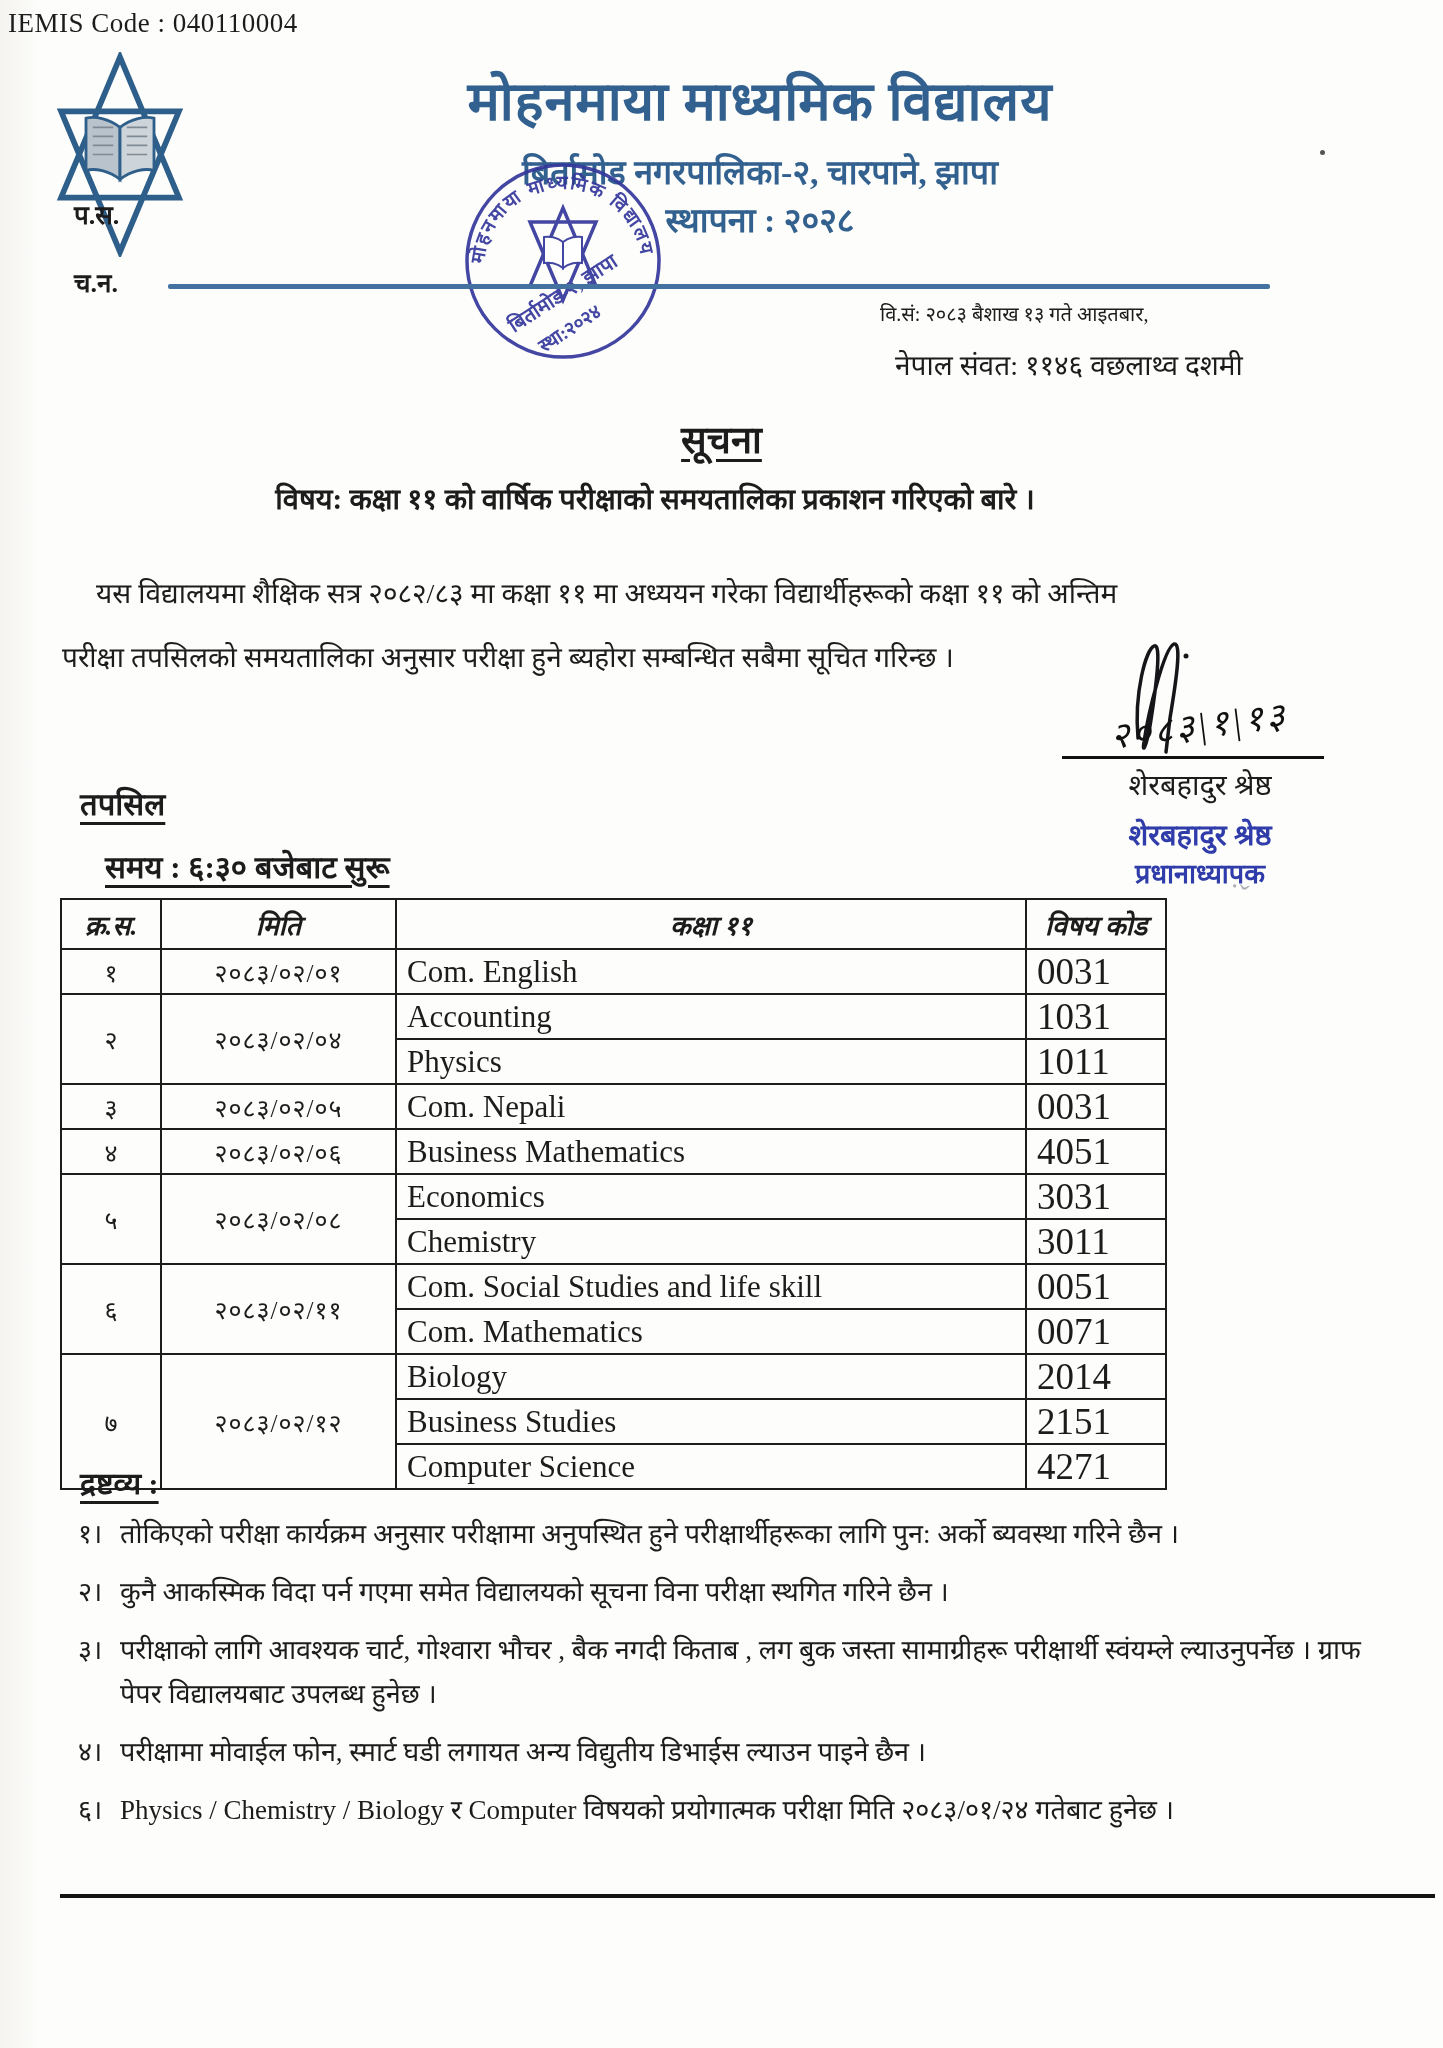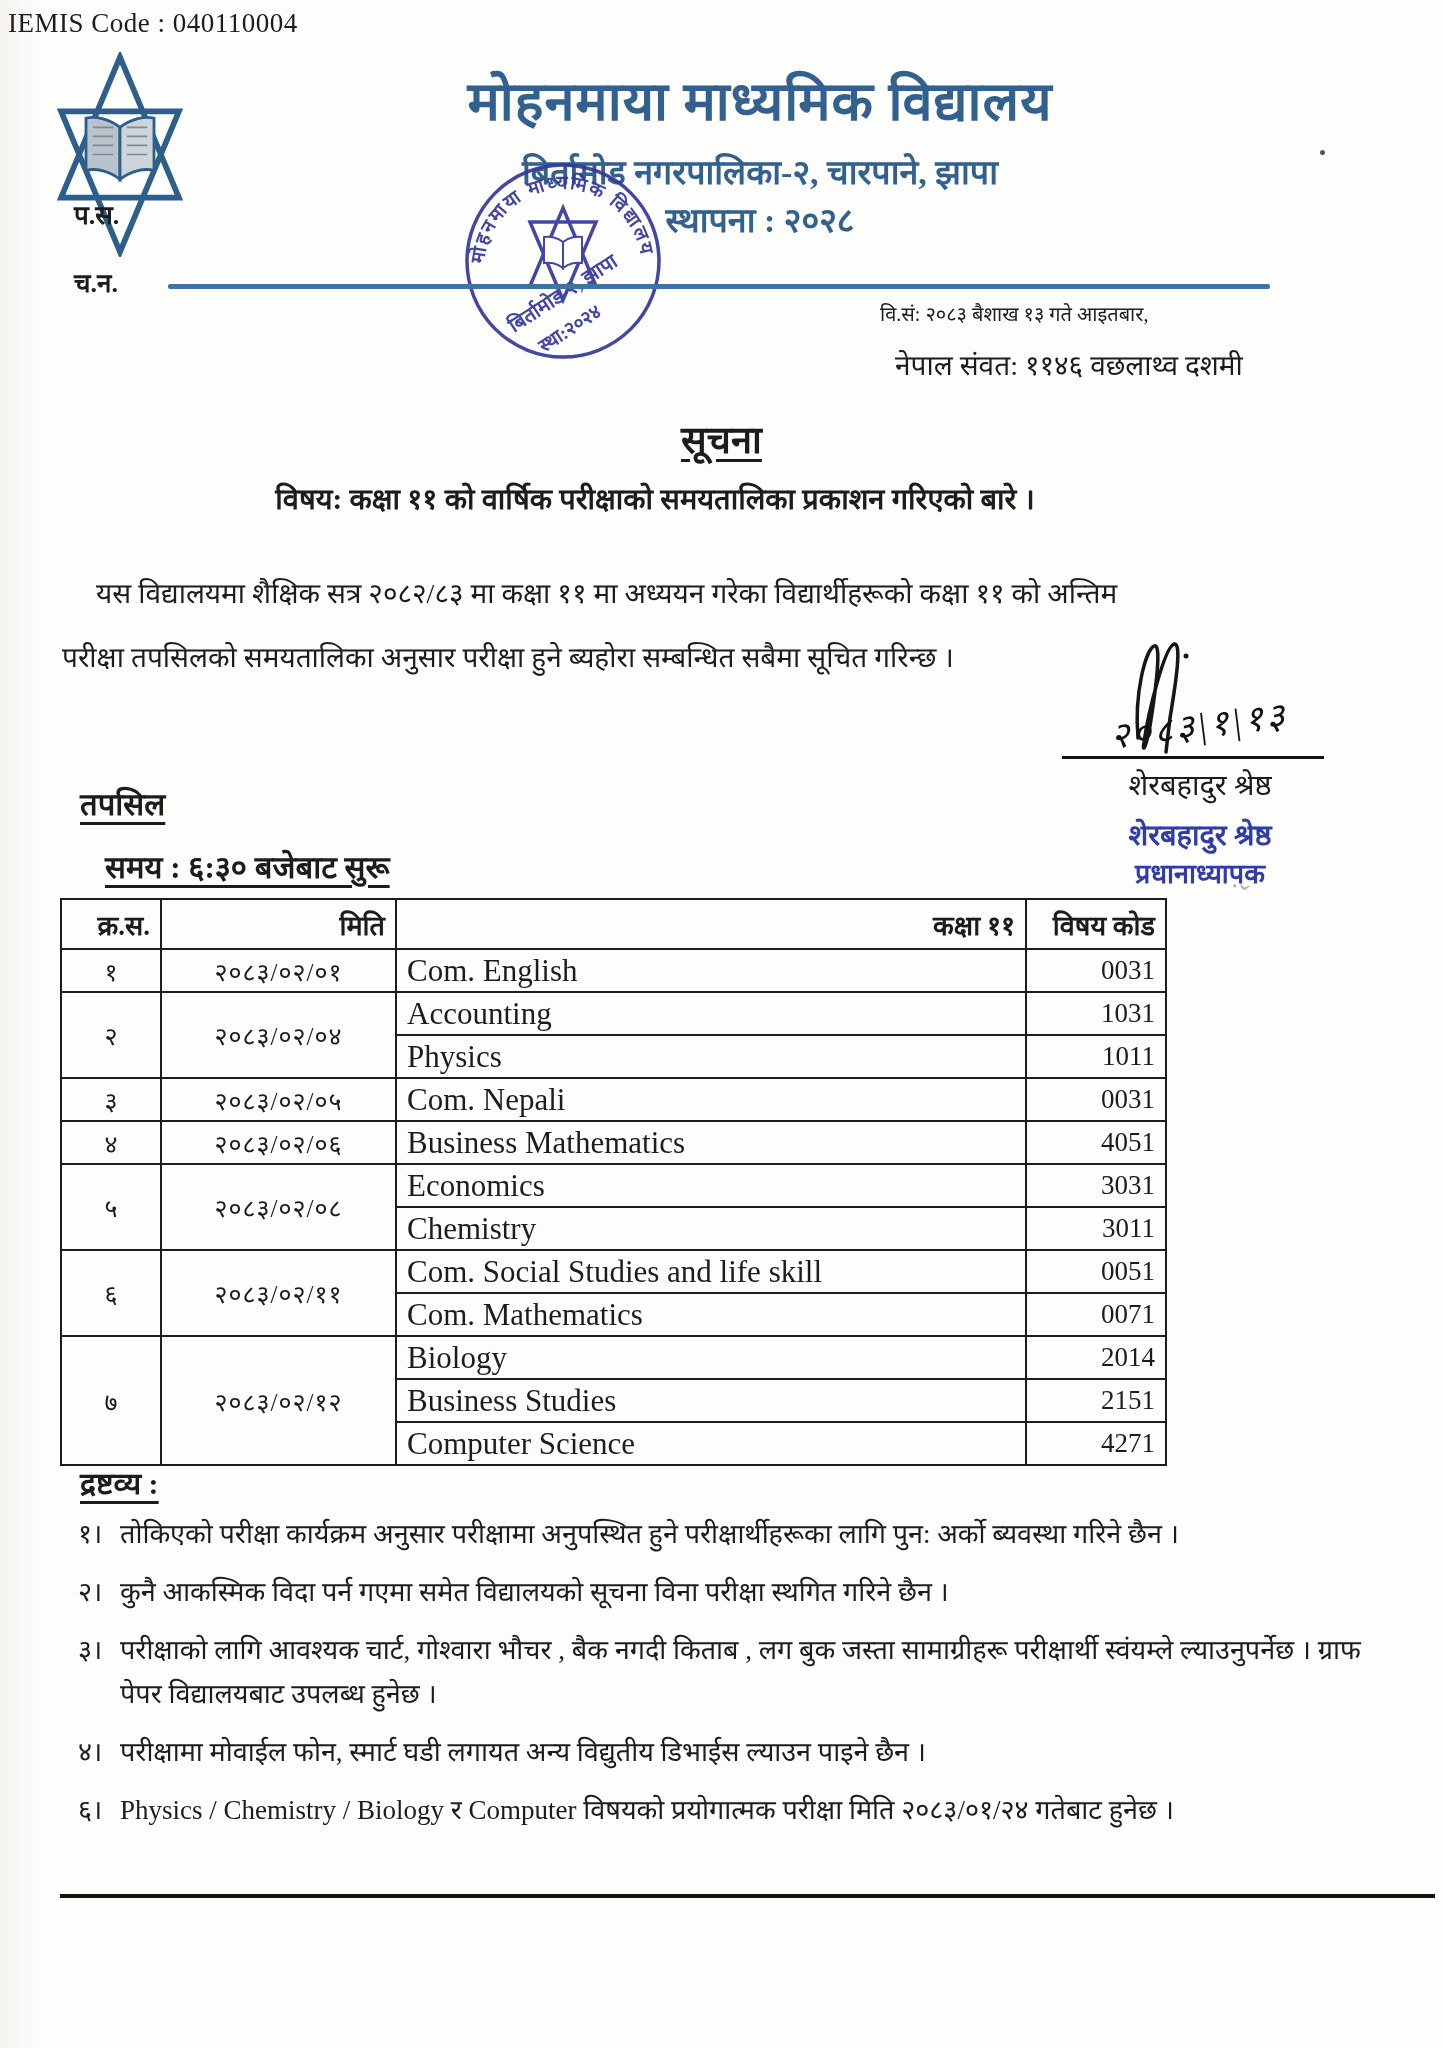--- a/index.html
+++ b/index.html
@@ -36,26 +36,26 @@
   .sig-line{position:absolute;top:126px;left:12px;width:262px;height:3px;background:#111;}
   .sig-name{position:absolute;top:134px;left:0;width:300px;text-align:center;font-size:29px;}
   .sig-stamp-name{position:absolute;top:184px;left:0;width:300px;text-align:center;font-size:29px;font-weight:bold;color:#2f3caa;}
   .sig-stamp-title{position:absolute;top:224px;left:0;width:300px;text-align:center;font-size:27px;font-weight:bold;color:#2f3caa;}
 
   .tapasil{top:782px;left:80px;font-size:31px;font-weight:bold;text-decoration:underline;text-underline-offset:7px;}
   .time-row{top:845px;left:80px;font-size:31px;font-weight:bold;text-decoration:underline;text-underline-offset:7px;margin-left:25px;}
 
   table.sched{position:absolute;top:898px;left:60px;width:1105px;border-collapse:collapse;table-layout:fixed;background:transparent;}
   table.sched th,table.sched td{border:2.5px solid #1d1d1d;padding:0 10px;overflow:hidden;white-space:nowrap;}
-  table.sched th{height:48px;font-size:27px;font-weight:bold;text-align:right;}
+  table.sched th{height:48px;font-size:27px;font-weight:bold;text-align:center;font-style:italic;}
   table.sched td{height:41px;}
   td.c-sn{text-align:center;font-size:25px;width:100px;}
   td.c-date{text-align:center;font-size:25px;width:235px;letter-spacing:1px;}
   td.c-subj{font-size:31px;padding-left:14px;}
-  td.c-code{text-align:right;font-size:27px;width:140px;}
+  td.c-code{text-align:left;font-size:37px;width:140px;}
   col.w-sn{width:100px;} col.w-date{width:235px;} col.w-subj{width:630px;} col.w-code{width:140px;}
 
   .notes-head{top:1462px;left:80px;font-size:30px;font-weight:bold;text-decoration:underline;text-underline-offset:7px;}
   .notes{top:1512px;left:78px;width:1330px;font-size:27px;}
   .note-item{margin-bottom:14px;line-height:44px;padding-left:42px;text-indent:-42px;}
   .note-num{display:inline-block;width:42px;text-indent:0;}
 
   .foot-line{top:1894px;left:60px;width:1375px;height:4px;background:#141414;}
   .footer{top:1908px;left:70px;width:1340px;font-size:27px;font-weight:bold;display:flex;gap:0;}
   .footer .f-phone{width:260px;}

